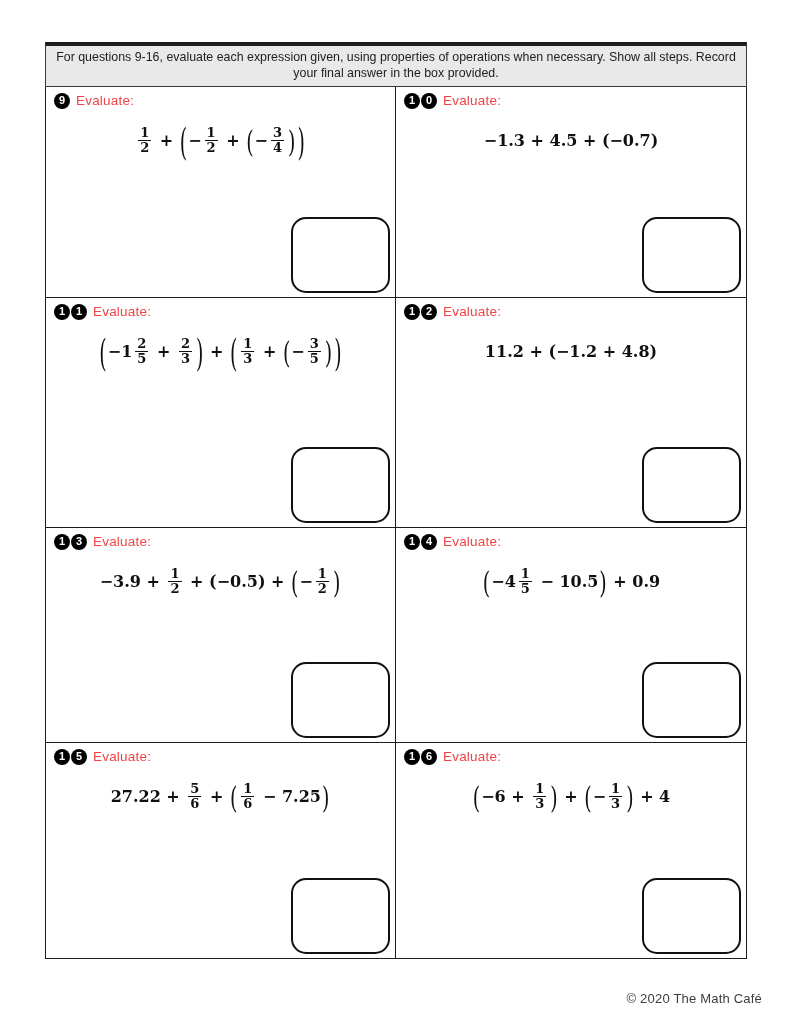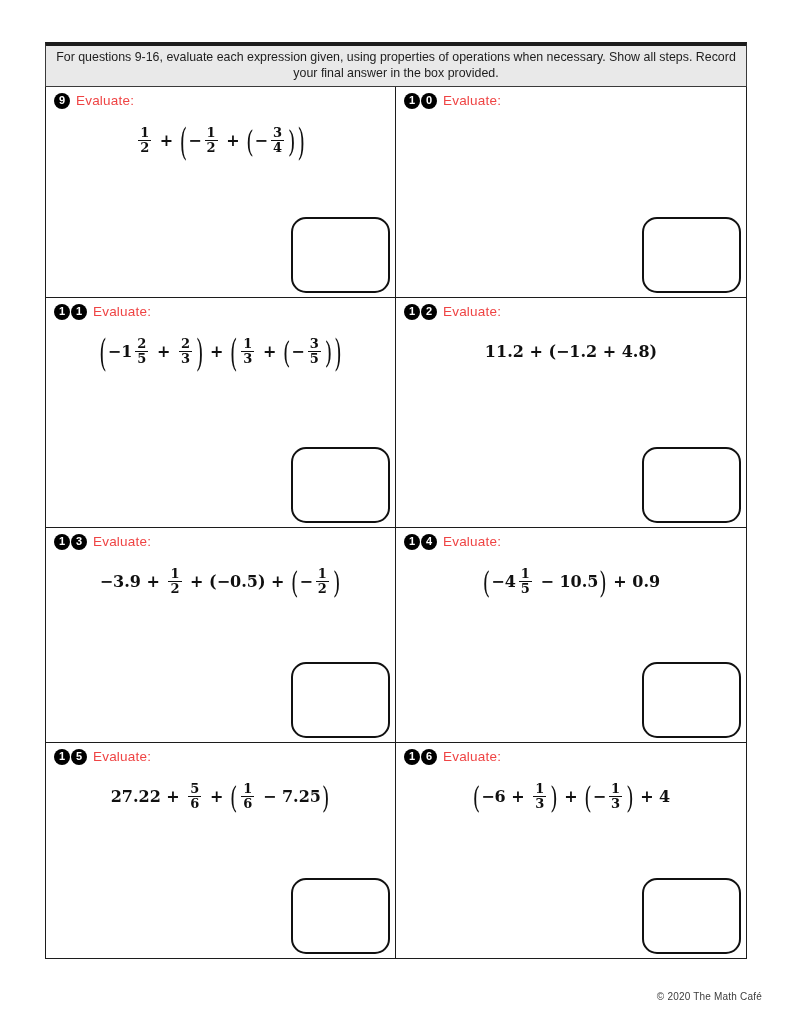--- a/index.html
+++ b/index.html
@@ -46,21 +46,21 @@
   .mparen.s1 { transform:scaleY(1.55); }
   .mparen.s2 { transform:scaleY(1.95); }
 
   .answer-box {
     position:absolute; right:5px; bottom:4px; width:95px; height:72px;
     border:2.5px solid #111; border-radius:15px; background:#fff;
   }
 
   .footer {
     position:absolute; top:991px; right:31px;
-    font-size:10px; color:#3c3c3c; letter-spacing:0.2px;
+    font-size:13px; color:#3c3c3c; letter-spacing:0.2px;
   }
 </style>
 </head>
 <body>
 
 <div class="sheet">
   <div class="content">
 
     <div class="instructions">For questions 9-16, evaluate each expression given, using properties of operations when necessary. Show all steps. Record your final answer in the box provided.</div>
 
@@ -99,20 +99,23 @@
       </div>
 
       <div class="cell rb">
         <div class="header-line">
           <span class="badge">
               <span class="digit-circle">1</span>
               <span class="digit-circle">0</span>
             </span>
           <span class="evaluate-label">Evaluate:</span>
         </div>
+        <div class="expr">
+            <span class="mtxt">−1.3 + 4.5 + (−0.7)</span>
+          </div>
         <div class="answer-box"></div>
       </div>
 
       <div class="cell cr rb">
         <div class="header-line">
           <span class="badge">
               <span class="digit-circle">1</span>
               <span class="digit-circle">1</span>
             </span>
           <span class="evaluate-label">Evaluate:</span>

